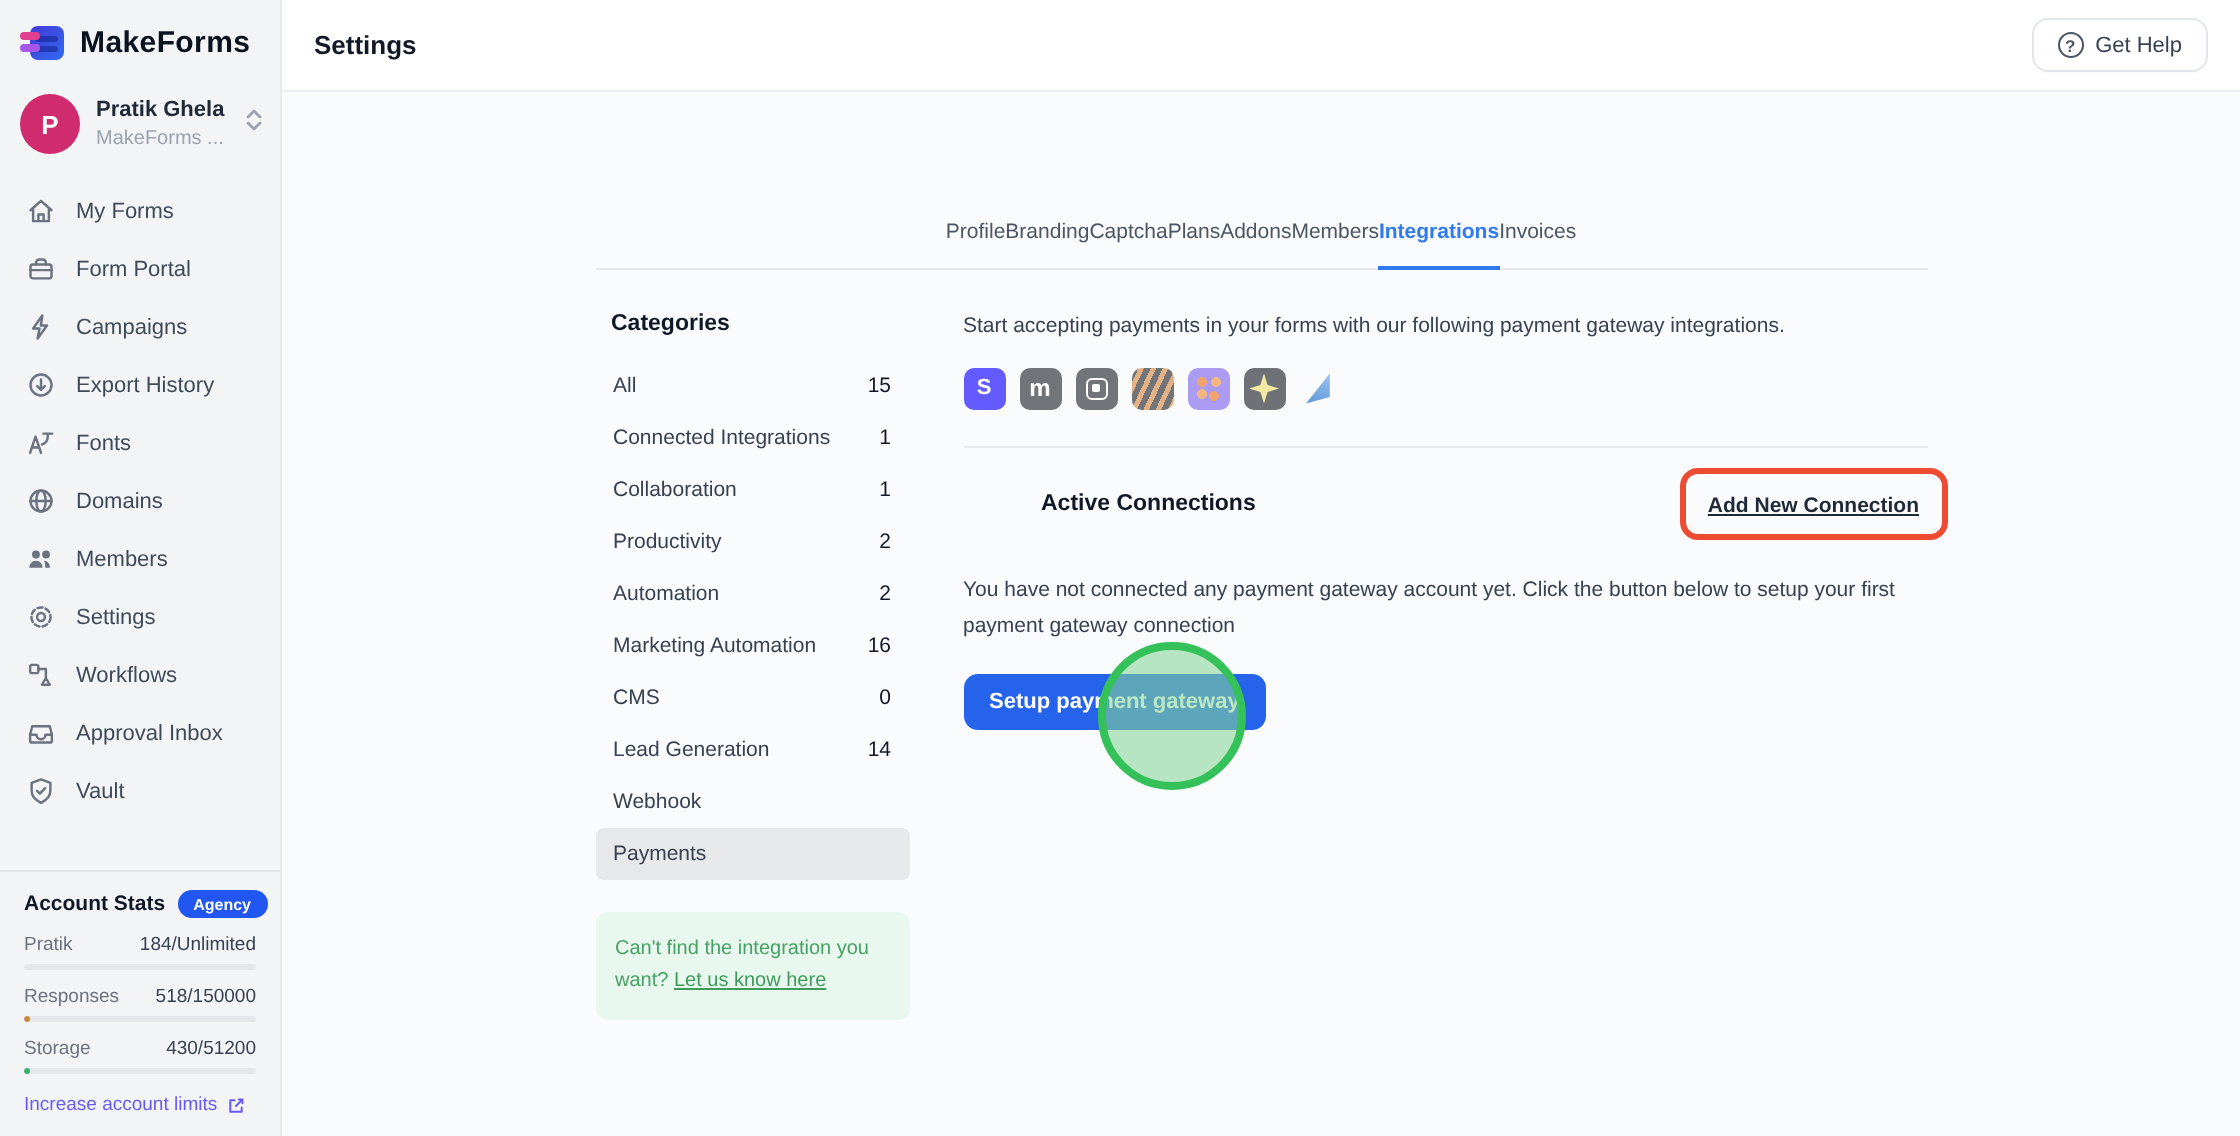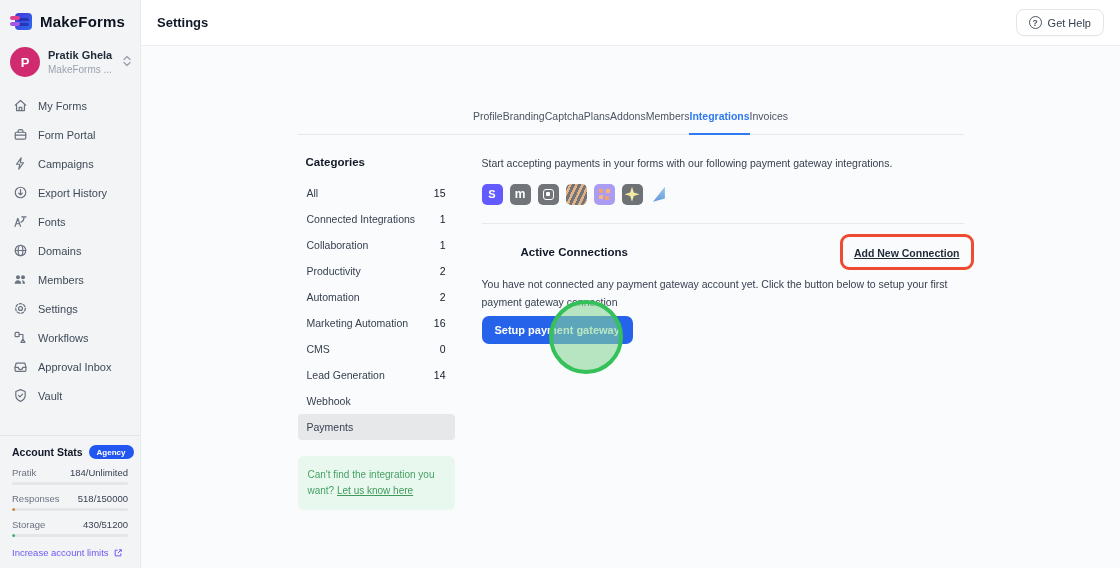--- a/index.html
+++ b/index.html
@@ -110,23 +110,23 @@
   .gw-sail { background:transparent; }
   .gw-sail .sail { width:14px; height:15px; background:linear-gradient(200deg,#9cc4ef,#5f97d8);
         clip-path:polygon(85% 0,85% 78%,0 100%); }
 
   .rule { border:none; border-top:1px solid #e7e9ec; margin:18px 0 0 0; }
 
   .conn-row { display:flex; align-items:center; justify-content:space-between; margin-top:10px; min-height:34px;margin-left:39px; }
   .conn-title { font-size:11.5px; font-weight:700; color:#111827; }
   .red-box { border:3px solid #ee4b33; border-radius:9px; padding:6px 11px; margin-right:-10px; }
   .add-link { font-size:10.5px; font-weight:700; color:#1f2937; text-decoration:underline; cursor:pointer; white-space:nowrap; }
-  .empty-text { font-size:10.5px; color:#374151; line-height:1.7; margin-top:6px; max-width:480px; }
-
-  .btn-wrap { position:relative; display:inline-block; margin-top:5px; }
+  .empty-text { font-size:10.5px; color:#374151; line-height:1.7; margin-top:17px; max-width:480px; }
+
+  .btn-wrap { position:relative; display:inline-block; margin-top:15px; }
   .setup-btn { background:#2563eb; color:#fff; border:none; border-radius:7px; padding:8px 13px;
                font-size:11px; font-weight:700; font-family:inherit; cursor:pointer; }
   .green-circle { position:absolute; left:67px; top:-16px; width:74px; height:74px; border-radius:50%;
                border:4px solid #35c159; background:rgba(134,214,150,.58); pointer-events:none; }
 </style>
 </head>
 <body>
 
 <div class="app">
 

